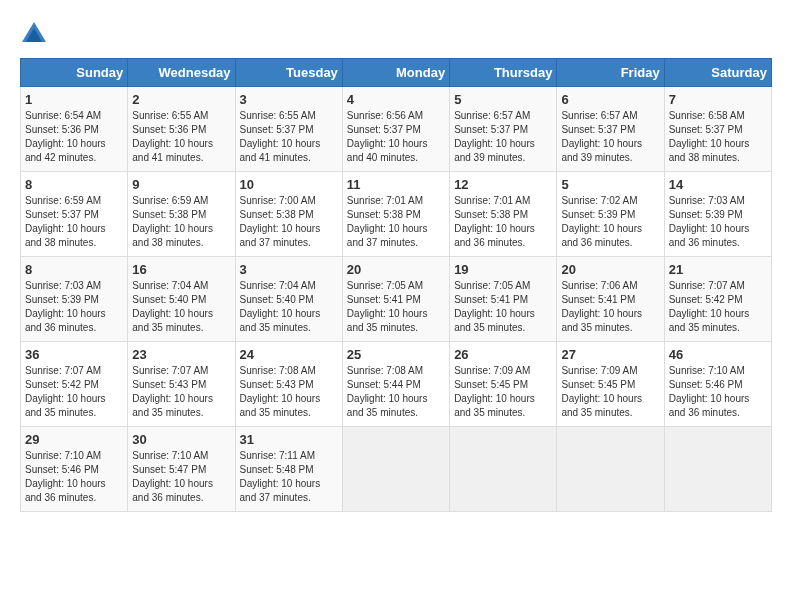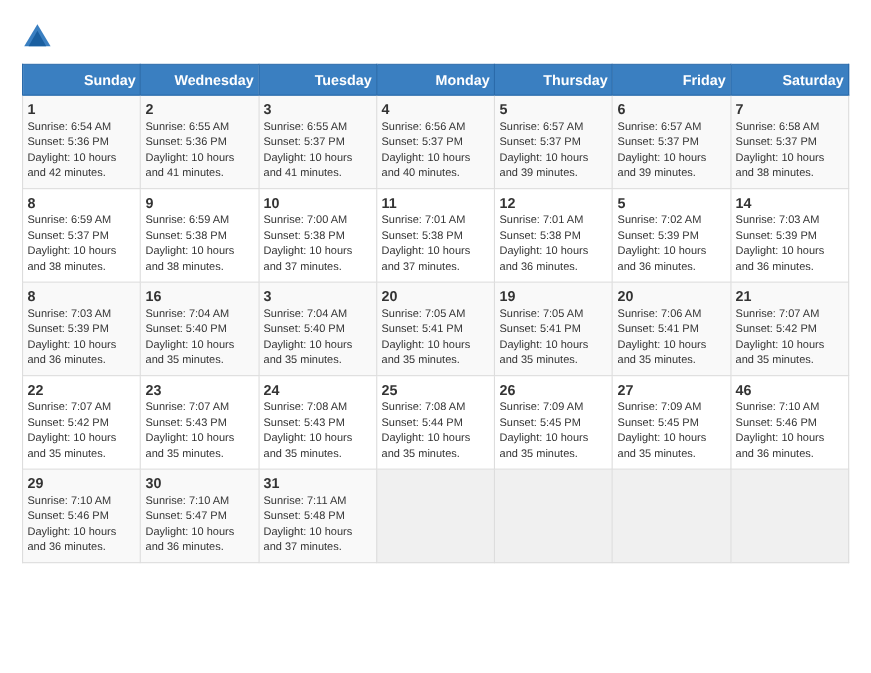--- a/index.html
+++ b/index.html
@@ -170,21 +170,21 @@
         <td><span class="day-num">20</span>
         <span class="day-info">Sunrise: 7:05 AM<br>Sunset: 5:41 PM<br>Daylight: 10 hours and 35 minutes.</span></td>
         <td><span class="day-num">19</span>
         <span class="day-info">Sunrise: 7:05 AM<br>Sunset: 5:41 PM<br>Daylight: 10 hours and 35 minutes.</span></td>
         <td><span class="day-num">20</span>
         <span class="day-info">Sunrise: 7:06 AM<br>Sunset: 5:41 PM<br>Daylight: 10 hours and 35 minutes.</span></td>
         <td><span class="day-num">21</span>
         <span class="day-info">Sunrise: 7:07 AM<br>Sunset: 5:42 PM<br>Daylight: 10 hours and 35 minutes.</span></td>
       </tr>
       <tr>
-        <td><span class="day-num">22</span>
+        <td><span class="day-num">36</span>
         <span class="day-info">Sunrise: 7:07 AM<br>Sunset: 5:42 PM<br>Daylight: 10 hours and 35 minutes.</span></td>
         <td><span class="day-num">23</span>
         <span class="day-info">Sunrise: 7:07 AM<br>Sunset: 5:43 PM<br>Daylight: 10 hours and 35 minutes.</span></td>
         <td><span class="day-num">24</span>
         <span class="day-info">Sunrise: 7:08 AM<br>Sunset: 5:43 PM<br>Daylight: 10 hours and 35 minutes.</span></td>
         <td><span class="day-num">25</span>
         <span class="day-info">Sunrise: 7:08 AM<br>Sunset: 5:44 PM<br>Daylight: 10 hours and 35 minutes.</span></td>
         <td><span class="day-num">26</span>
         <span class="day-info">Sunrise: 7:09 AM<br>Sunset: 5:45 PM<br>Daylight: 10 hours and 35 minutes.</span></td>
         <td><span class="day-num">27</span>

